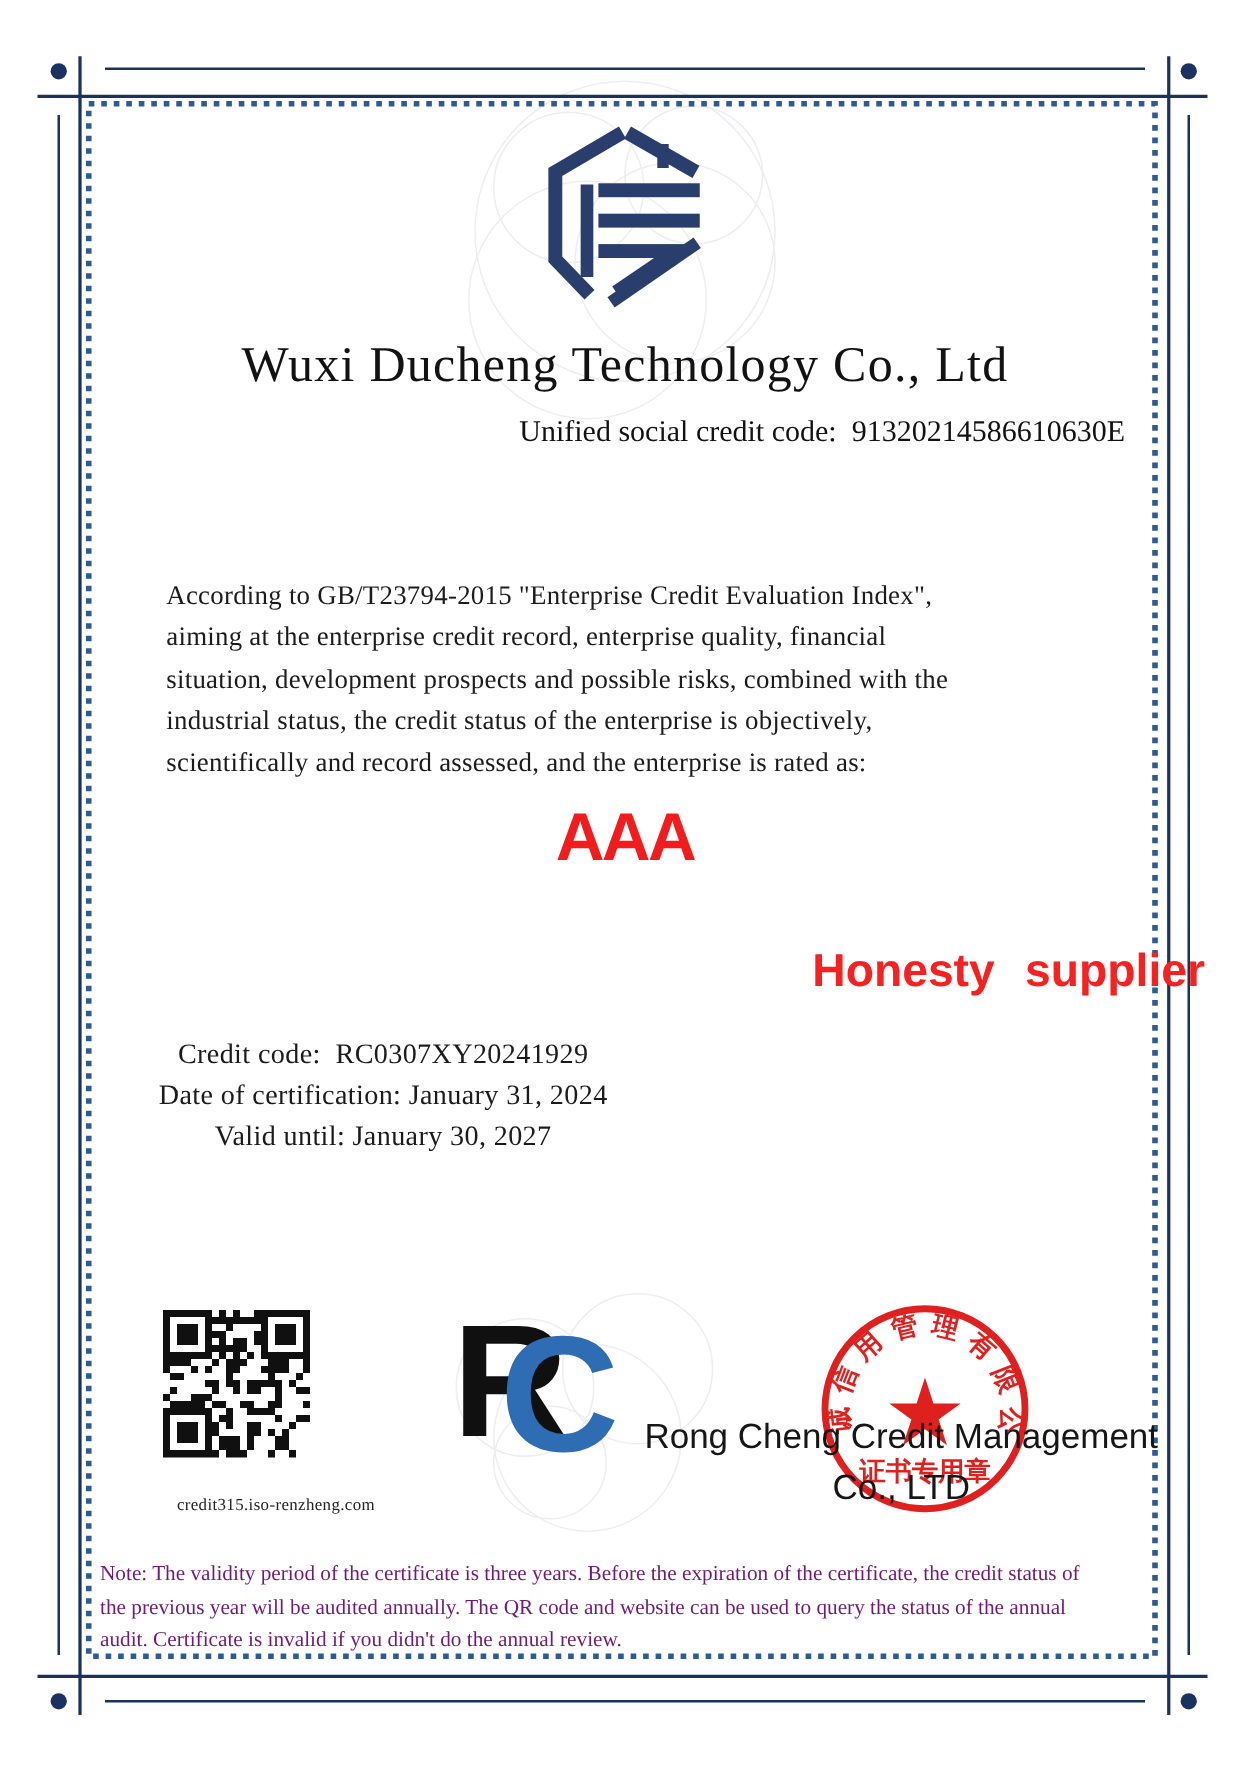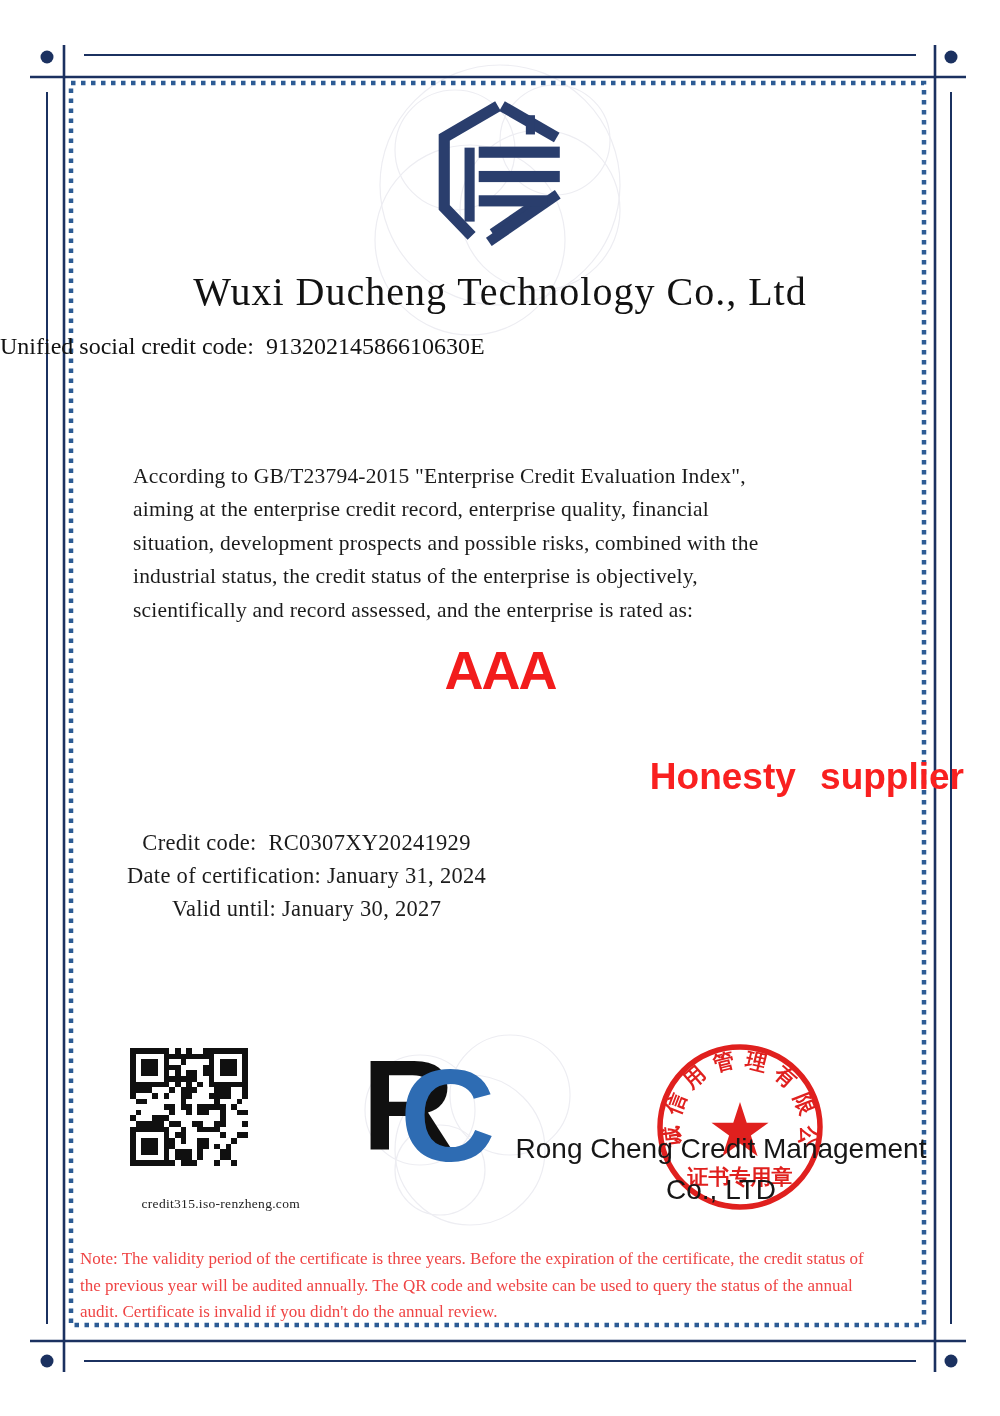--- a/index.html
+++ b/index.html
@@ -3,21 +3,21 @@
 <meta charset="utf-8">
 <style>
   html,body{margin:0;padding:0;background:#fff;}
   .page{position:relative;width:1000px;height:1416px;background:#fff;overflow:hidden;
         font-family:"Liberation Serif",serif;color:#141414;}
   .abs{position:absolute;}
   svg{display:block;}
 
   .title{left:0;top:268px;width:1000px;text-align:center;
          font-size:40px;line-height:48px;letter-spacing:1px;color:#121212;}
-  .subtitle{left:0;top:330px;width:900px;text-align:left;
+  .subtitle{left:0;top:330px;width:900px;text-align:right;
             font-size:24px;line-height:32px;white-space:pre;color:#121212;}
 
   .paragraph{left:133px;top:460px;width:740px;font-size:21.5px;color:#1b1b1b;}
   .paragraph div{line-height:33.4px;white-space:nowrap;letter-spacing:.2px;}
 
   .rating{left:0;top:628px;width:1000px;text-align:center;
           font-family:"Liberation Sans",sans-serif;font-weight:700;
           font-size:54px;line-height:84px;letter-spacing:-2px;color:#f21c1c;}
   .rating-label{left:0;top:754px;width:964px;text-align:right;
           font-family:"Liberation Sans",sans-serif;font-weight:700;
@@ -32,21 +32,21 @@
 
   .rc-logo{left:362px;top:1038px;width:170px;height:160px;
            font-family:"Liberation Sans",sans-serif;font-weight:700;}
   .rc-r{position:absolute;left:0;top:4px;font-size:128px;line-height:128px;color:#101010;}
   .rc-c{position:absolute;left:38px;top:12px;font-size:132px;line-height:132px;color:#2e6cb3;}
 
   .stamp{left:648px;top:1035px;z-index:1;}
   .issuer{left:515px;top:1128px;width:412px;text-align:center;z-index:2;
           font-family:Liberation Sans, sans-serif;font-size:28px;line-height:41px;
           color:#161616;}
-  .note{left:80px;top:1246px;width:848px;font-size:17px;color:#ef4444;}
+  .note{left:80px;top:1246px;width:848px;font-size:17px;color:#701a75;}
   .note div{line-height:26.5px;white-space:nowrap;}
 </style>
 </head>
 <body>
 
 <div class="page">
 
   <svg class="abs" width="1000" height="1416" viewBox="0 0 1000 1416" style="left:0;top:0;">
     <g fill="none" stroke="#ededf2" stroke-width="1.2">
       <circle cx="455" cy="150" r="60"></circle>

